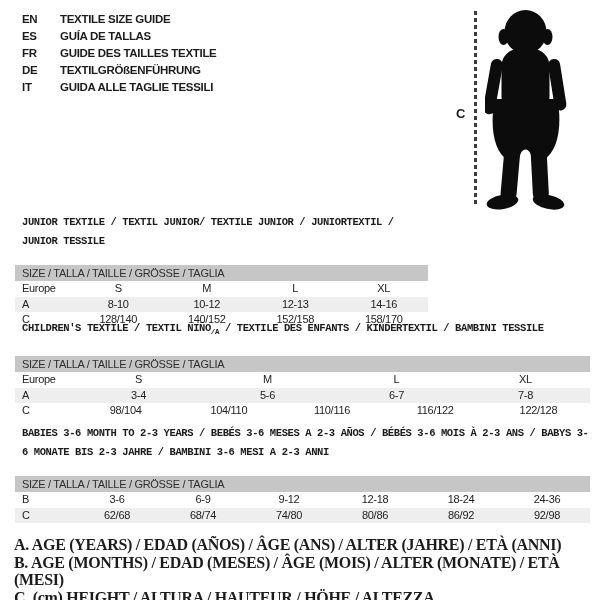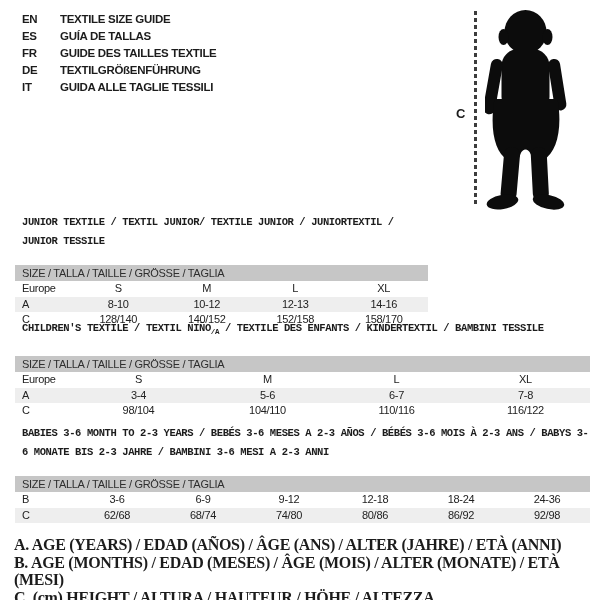--- a/index.html
+++ b/index.html
@@ -123,20 +123,21 @@
           <div class="cell">5-6</div>
           <div class="cell">6-7</div>
           <div class="cell">7-8</div>
         </div>
         <div class="row">
           <div class="lab">C</div>
           <div class="cell">98/104</div>
           <div class="cell">104/110</div>
           <div class="cell">110/116</div>
           <div class="cell">116/122</div>
+          <div class="cell">122/128</div>
         </div>
       </div>
       <div class="tbl tbl-2">
         <div class="tbl-title"><span>BABIES 3-6 MONTH TO 2-3 YEARS / BEBÉS 3-6 MESES A 2-3 AÑOS / BÉBÉS 3-6 MOIS À 2-3 ANS / BABYS 3-6 MONATE BIS 2-3 JAHRE / BAMBINI 3-6 MESI A 2-3 ANNI</span></div>
         <div class="size-bar">SIZE / TALLA / TAILLE / GRÖSSE / TAGLIA</div>
         <div class="row">
           <div class="lab">B</div>
           <div class="cell">3-6</div>
           <div class="cell">6-9</div>
           <div class="cell">9-12</div>

